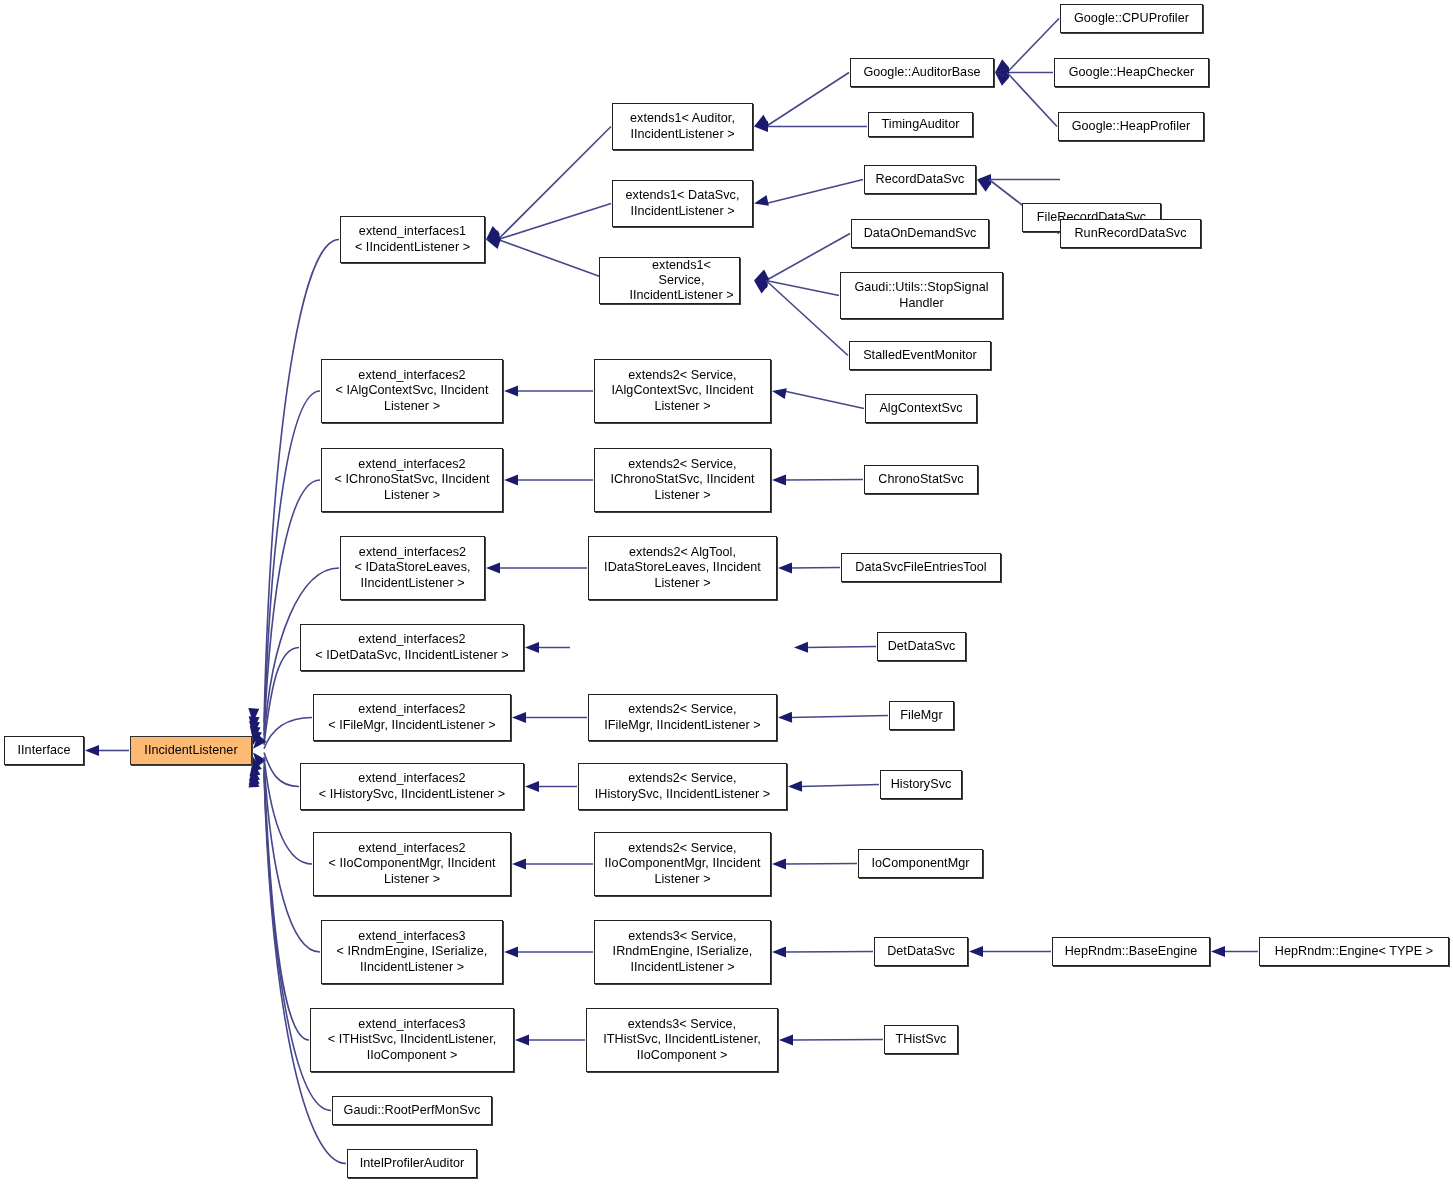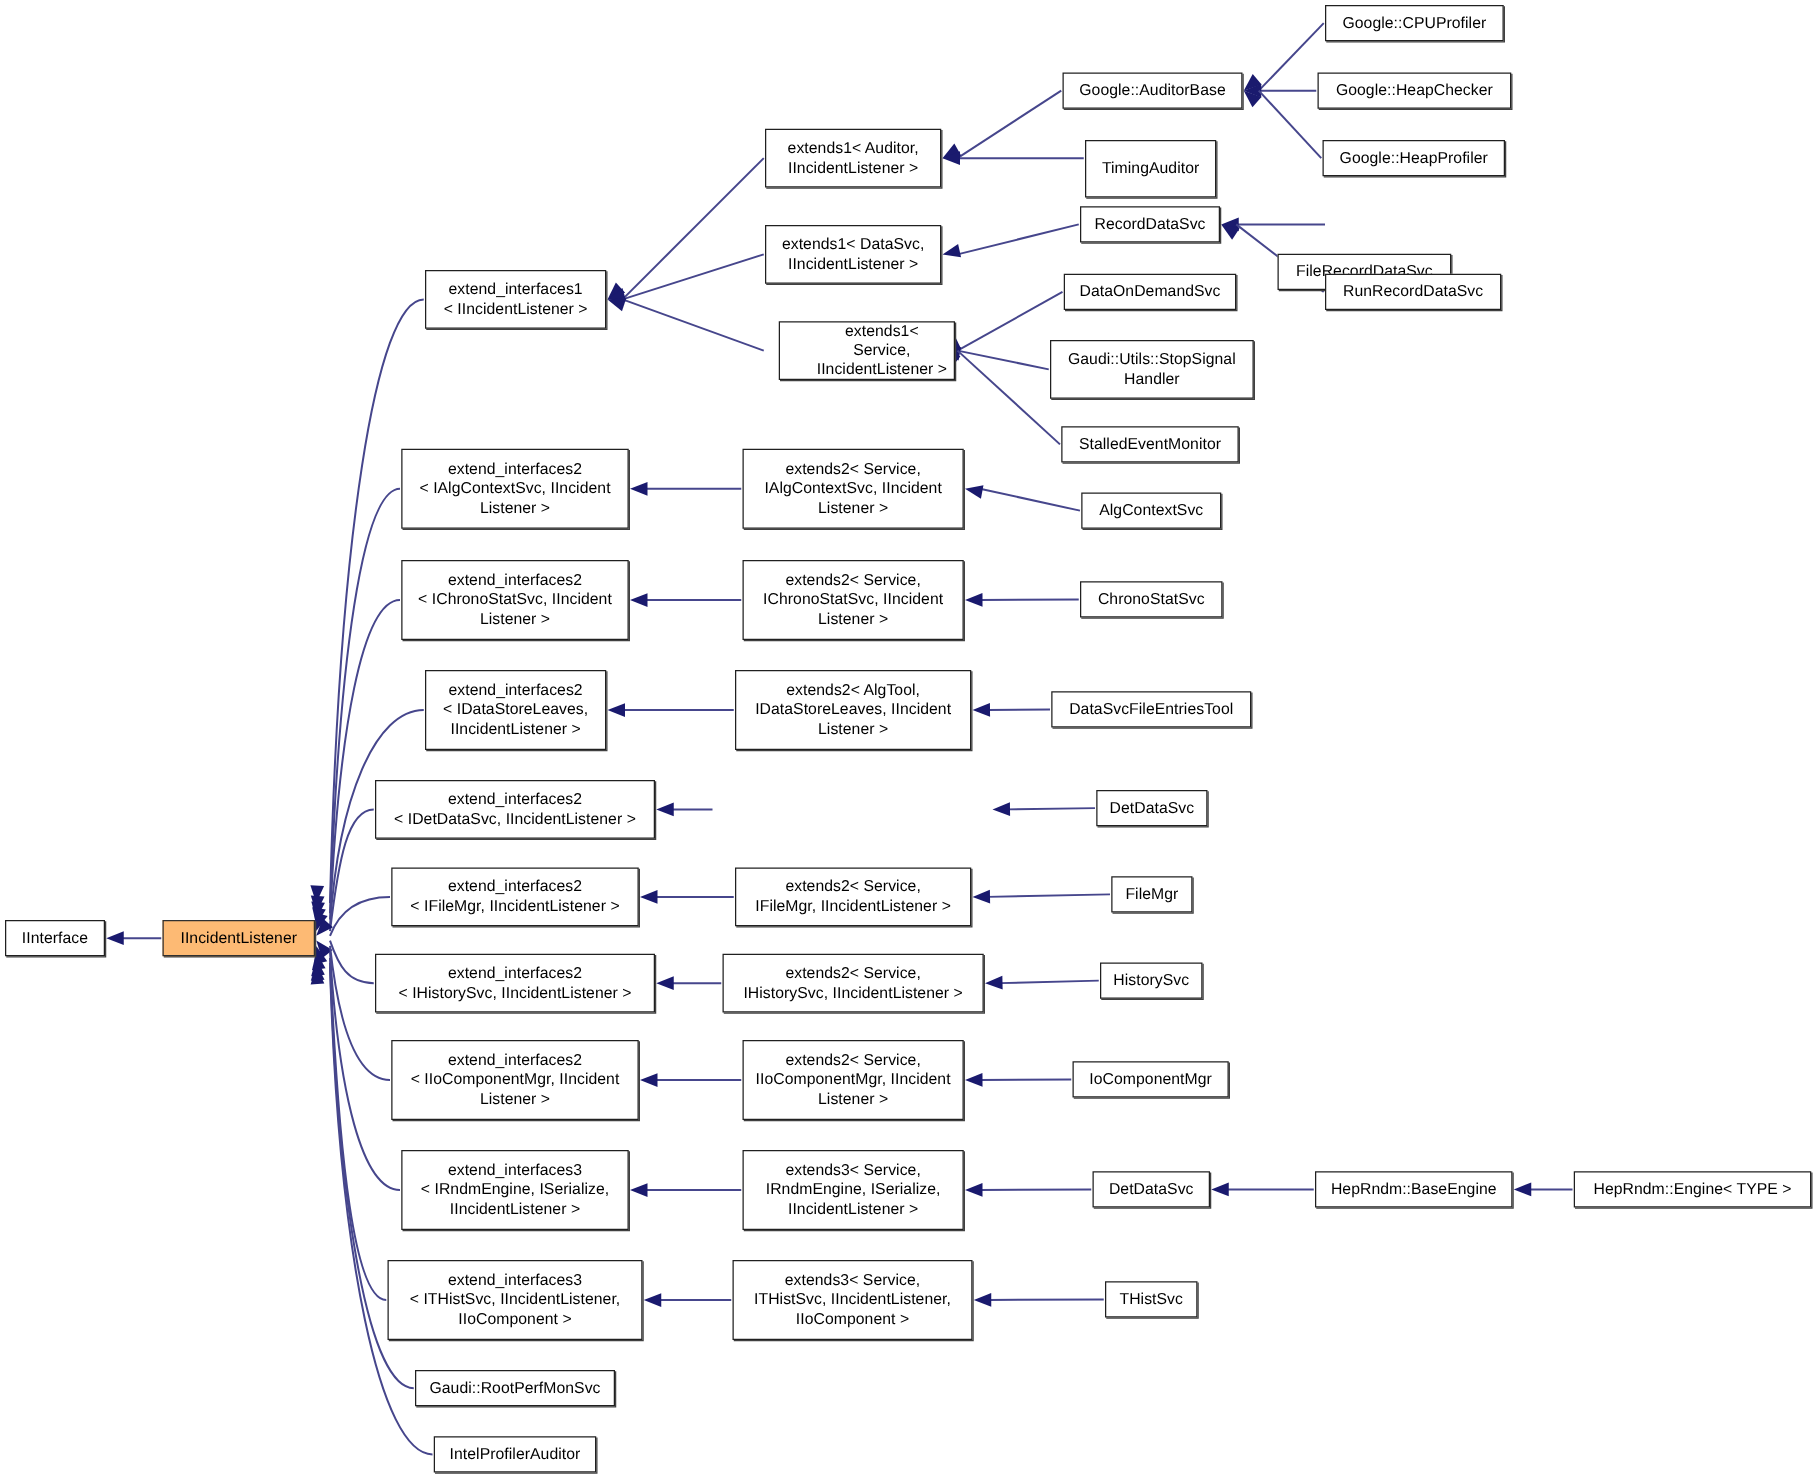--- a/index.html
+++ b/index.html
@@ -178,21 +178,21 @@
 IIncidentListener &gt;</span></div>
     <div class="node" style="left: 310px; top: 1008px; width: 204px; height: 64px;"><span class="node-label">extend_interfaces3
 &lt; ITHistSvc, IIncidentListener,
 IIoComponent &gt;</span></div>
     <div class="node" style="left: 332px; top: 1096px; width: 160px; height: 29px;"><span class="node-label">Gaudi::RootPerfMonSvc</span></div>
     <div class="node" style="left: 347px; top: 1149px; width: 130px; height: 29px;"><span class="node-label">IntelProfilerAuditor</span></div>
     <div class="node" style="left: 612px; top: 103px; width: 141px; height: 47px;"><span class="node-label">extends1&lt; Auditor,
 IIncidentListener &gt;</span></div>
     <div class="node" style="left: 612px; top: 180px; width: 141px; height: 47px;"><span class="node-label">extends1&lt; DataSvc,
 IIncidentListener &gt;</span></div>
-    <div class="node" style="left: 623px; top: 257px; width: 141px; height: 47px; padding-left: 24px;"><span class="node-label">extends1&lt; Service,
+    <div class="node" style="left: 599px; top: 257px; width: 141px; height: 47px; padding-left: 24px;"><span class="node-label">extends1&lt; Service,
 IIncidentListener &gt;</span></div>
     <div class="node" style="left: 594px; top: 359px; width: 177px; height: 64px;"><span class="node-label">extends2&lt; Service,
 IAlgContextSvc, IIncident
 Listener &gt;</span></div>
     <div class="node" style="left: 594px; top: 448px; width: 177px; height: 64px;"><span class="node-label">extends2&lt; Service,
 IChronoStatSvc, IIncident
 Listener &gt;</span></div>
     <div class="node" style="left: 588px; top: 536px; width: 189px; height: 64px;"><span class="node-label">extends2&lt; AlgTool,
 IDataStoreLeaves, IIncident
 Listener &gt;</span></div>
@@ -203,21 +203,21 @@
     <div class="node" style="left: 594px; top: 832px; width: 177px; height: 64px;"><span class="node-label">extends2&lt; Service,
 IIoComponentMgr, IIncident
 Listener &gt;</span></div>
     <div class="node" style="left: 594px; top: 920px; width: 177px; height: 64px;"><span class="node-label">extends3&lt; Service,
 IRndmEngine, ISerialize,
 IIncidentListener &gt;</span></div>
     <div class="node" style="left: 586px; top: 1008px; width: 192px; height: 64px;"><span class="node-label">extends3&lt; Service,
 ITHistSvc, IIncidentListener,
 IIoComponent &gt;</span></div>
     <div class="node" style="left: 850px; top: 58px; width: 144px; height: 29px;"><span class="node-label">Google::AuditorBase</span></div>
-    <div class="node" style="left: 868px; top: 112px; width: 105px; height: 46px;"><span class="node-label">TimingAuditor</span></div>
+    <div class="node" style="left: 868px; top: 112px; width: 105px; height: 25px;"><span class="node-label">TimingAuditor</span></div>
     <div class="node" style="left: 864px; top: 165px; width: 112px; height: 29px;"><span class="node-label">RecordDataSvc</span></div>
     <div class="node" style="left: 851px; top: 219px; width: 138px; height: 29px;"><span class="node-label">DataOnDemandSvc</span></div>
     <div class="node" style="left: 840px; top: 272px; width: 163px; height: 47px;"><span class="node-label">Gaudi::Utils::StopSignal
 Handler</span></div>
     <div class="node" style="left: 849px; top: 341px; width: 142px; height: 29px;"><span class="node-label">StalledEventMonitor</span></div>
     <div class="node" style="left: 865px; top: 394px; width: 112px; height: 29px;"><span class="node-label">AlgContextSvc</span></div>
     <div class="node" style="left: 864px; top: 465px; width: 114px; height: 29px;"><span class="node-label">ChronoStatSvc</span></div>
     <div class="node" style="left: 841px; top: 553px; width: 160px; height: 29px;"><span class="node-label">DataSvcFileEntriesTool</span></div>
     <div class="node" style="left: 877px; top: 632px; width: 89px; height: 29px;"><span class="node-label">DetDataSvc</span></div>
     <div class="node" style="left: 889px; top: 701px; width: 65px; height: 29px; text-align: center;"><span class="node-label">FileMgr</span></div>

